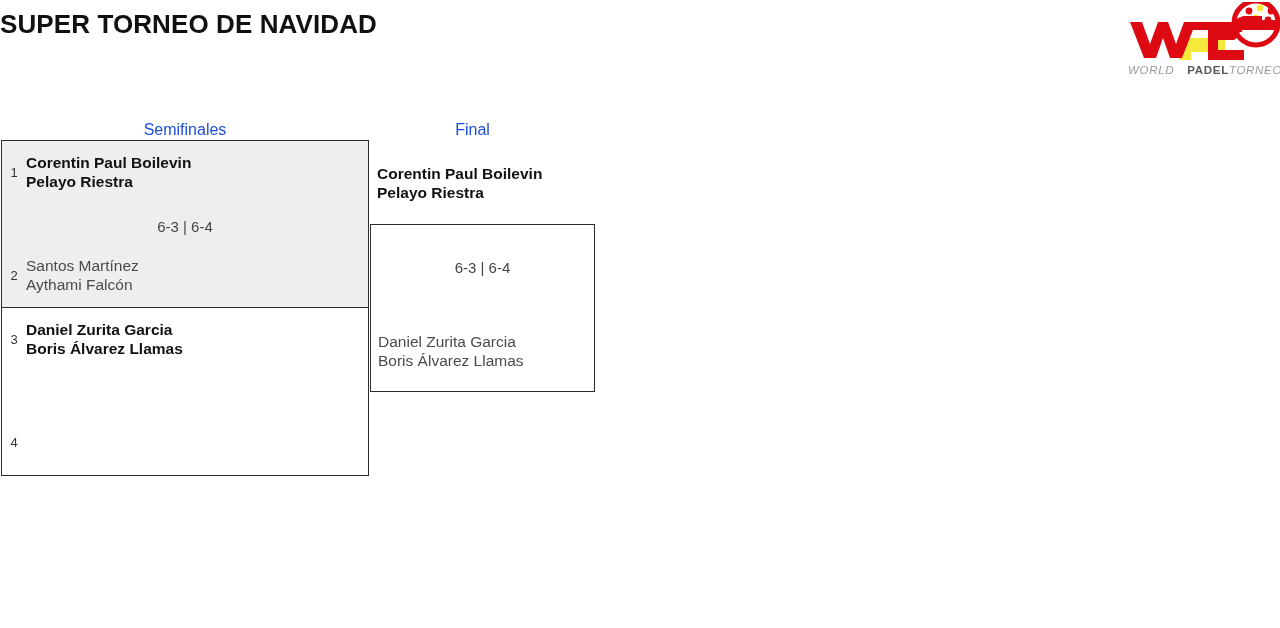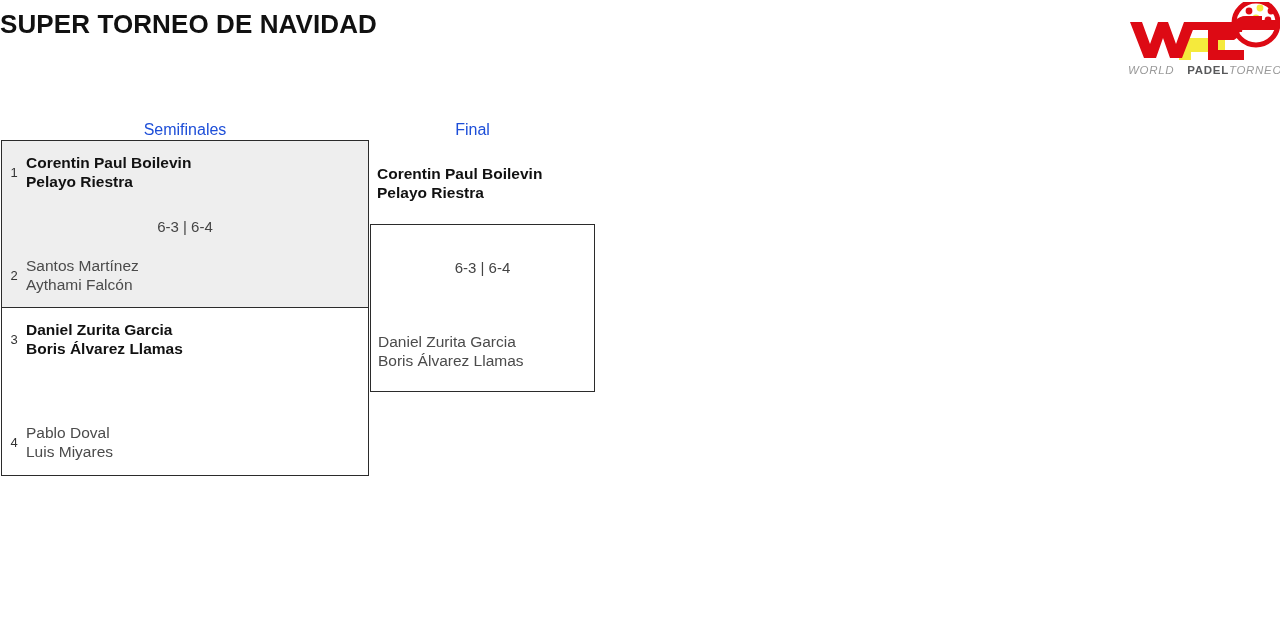--- a/index.html
+++ b/index.html
@@ -278,24 +278,20 @@
     <div id="semifinal-match-2" class="semifinal-match">
       <div class="team-row top">
         <span class="seed">3</span>
         <span class="players winner">
           <span class="pname">Daniel Zurita Garcia</span>
           <span class="pname">Boris Álvarez Llamas</span>
         </span>
       </div>
       <div class="team-row bottom">
         <span class="seed">4</span>
-        <span class="players loser">
-          <span class="pname">Pablo Doval</span>
-          <span class="pname">Luis Miyares</span>
-        </span>
       </div>
     </div>
   </div>
 
   <div id="final-winner">
     <span class="pname">Corentin Paul Boilevin</span>
     <span class="pname">Pelayo Riestra</span>
   </div>
 
   <div id="final-box">

